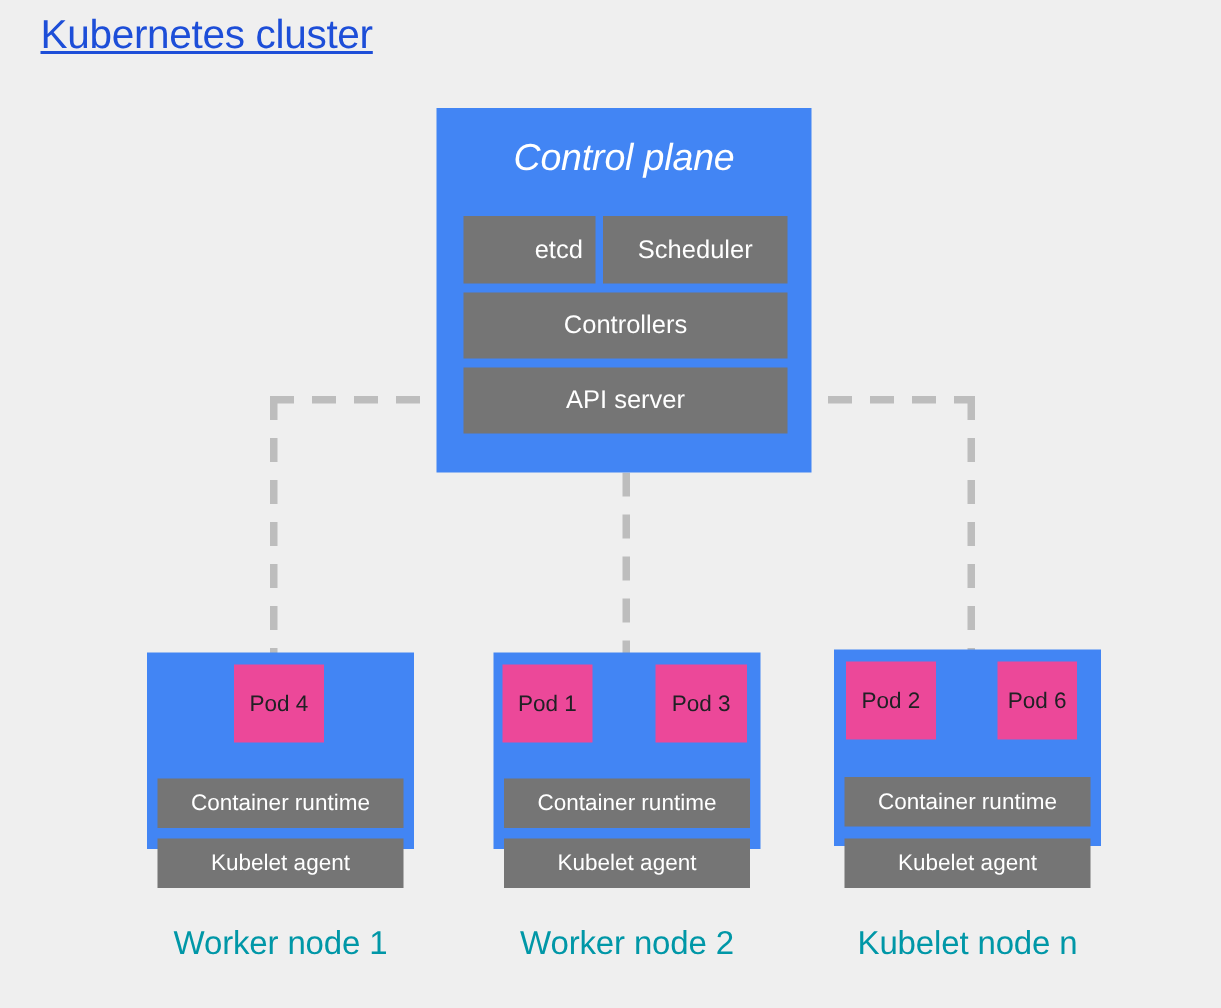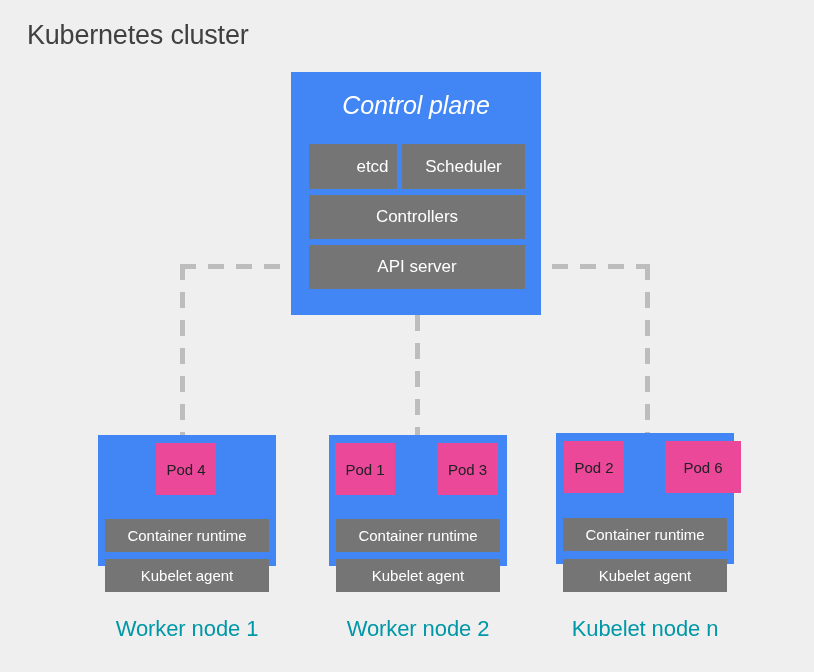--- a/index.html
+++ b/index.html
@@ -17,25 +17,26 @@
     position: relative;
     width: 814px;
     height: 672px;
     background: #efefef;
   }
 
   
   .diagram-title {
     position: absolute;
     left: 27px;
-    top: 20px;
+    top: 8px;
     font-size: 27px;
-    color: #404040;
+    color: #1d4ed8;
     letter-spacing: -0.2px;
     white-space: nowrap;
+    text-decoration: underline;
   }
 
   
   .blue-box {
     position: absolute;
     background: #4285f4;
     box-sizing: border-box;
     font-style: italic;
   }
   .gray-box {
@@ -85,21 +86,21 @@
   .node-body { width: 178px; height: 131px; }
   #node1-body { left:  98px; top: 435px; }
   #node2-body { left: 329px; top: 435px; }
   #node3-body { left: 556px; top: 433px; }
 
   .pod { height: 52px; font-size: 15px; }
   #node1-pod1 { left: 156px; top: 443px; width: 60px; }
   #node2-pod1 { left: 335px; top: 443px; width: 60px; }
   #node2-pod2 { left: 437px; top: 443px; width: 61px; }
   #node3-pod1 { left: 564px; top: 441px; width: 60px; }
-  #node3-pod2 { left: 665px; top: 441px; width: 76px; }
+  #node3-pod2 { left: 665px; top: 441px; width: 53px; }
 
   .runtime-box { width: 164px; height: 33px; font-size: 15px; }
   #node1-runtime { left: 105px; top: 519px; }
   #node2-runtime { left: 336px; top: 519px; }
   #node3-runtime { left: 563px; top: 518px; }
 
   .kubelet-box { width: 164px; height: 33px; font-size: 15px; }
   #node1-kubelet { left: 105px; top: 559px; }
   #node2-kubelet { left: 336px; top: 559px; }
   #node3-kubelet { left: 563px; top: 559px; }

